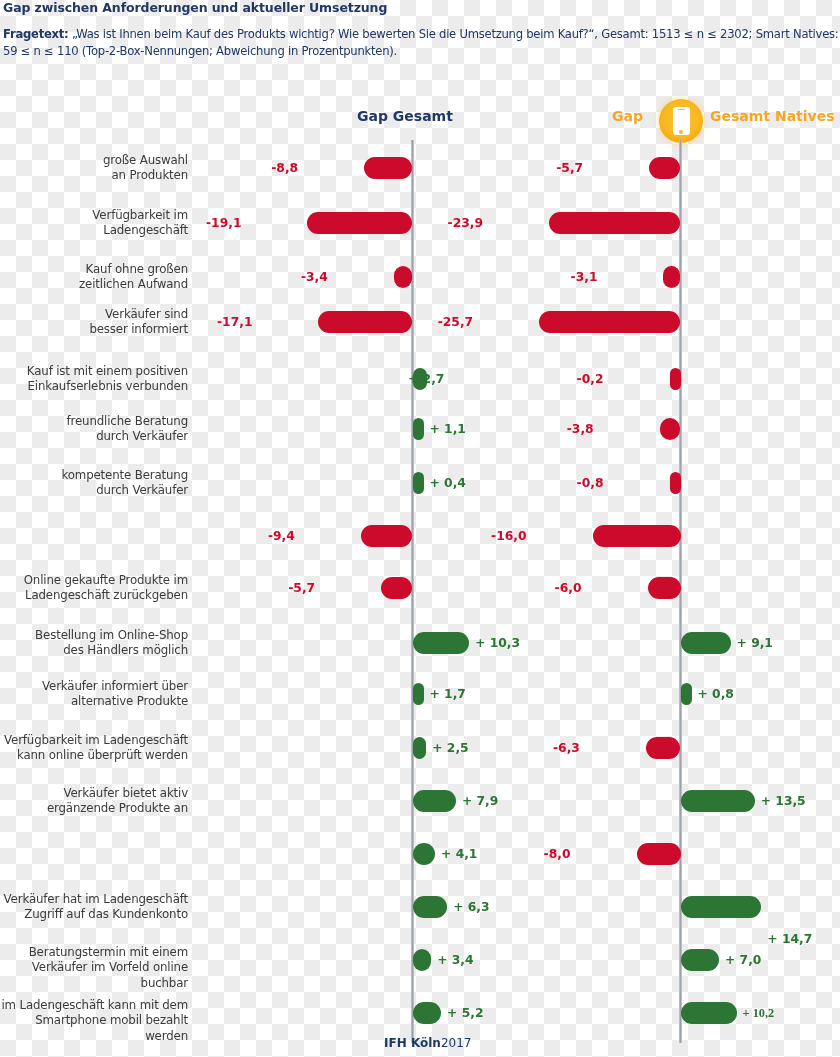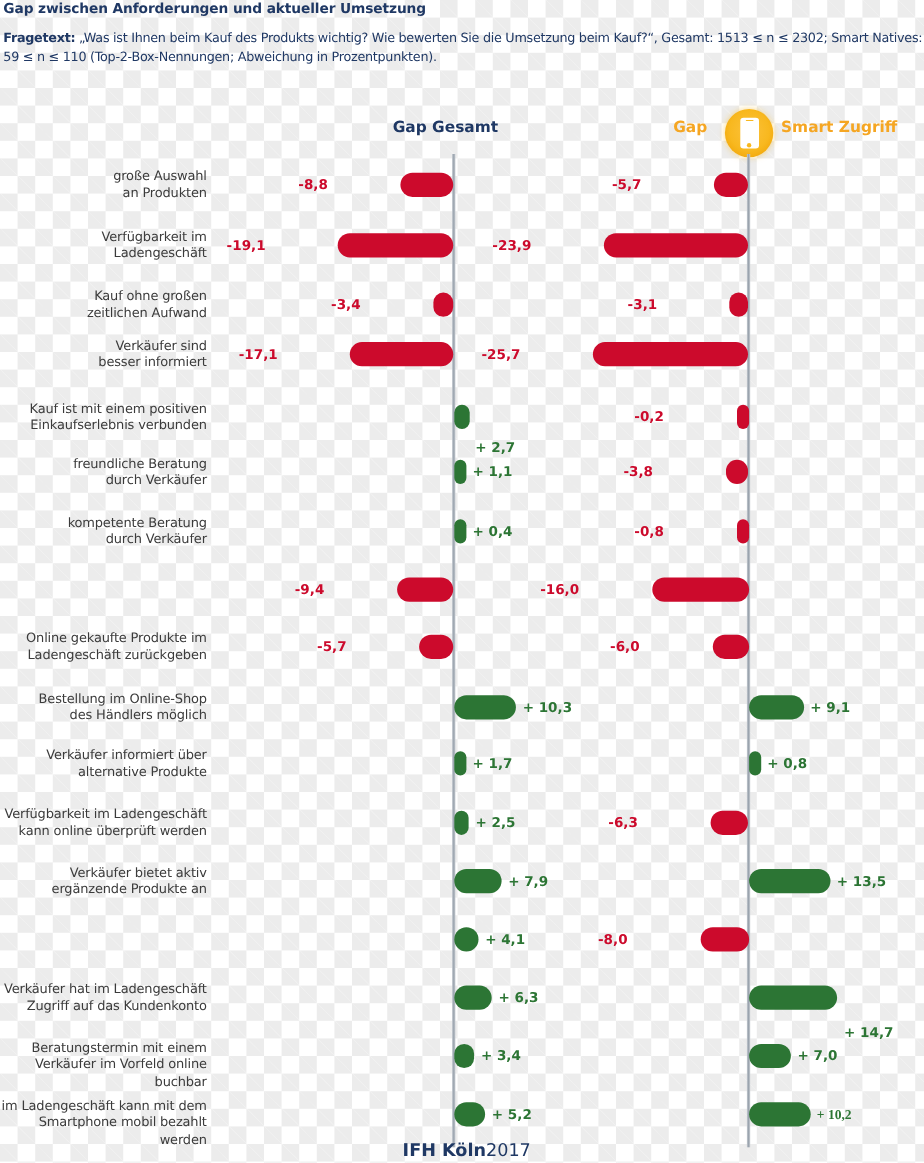--- a/index.html
+++ b/index.html
@@ -86,21 +86,21 @@
   .bar.pos{background:#2c7534;}
 
   .val{
     position:absolute;font-size:12.3px;font-weight:bold;white-space:nowrap;
     line-height:22px;height:22px;
   }
   .val.neg{color:#cc0a2c;}
   .val.pos{color:#2c7534;}
 
   .footer{
-    position:absolute;left:366px;top:1036px;font-size:16px;color:#1f3864;
+    position:absolute;left:384px;top:1036px;font-size:12px;color:#1f3864;
     white-space:nowrap;
   }
   .footer b{font-weight:bold;}
   .footer .yr{font-weight:normal;}
 </style>
 </head>
 <body>
 
 <div class="checker"></div>
 
@@ -110,21 +110,21 @@
 
   <div class="subtitle">
     <b>Fragetext:</b><span> „Was ist Ihnen beim Kauf des Produkts wichtig? Wie bewerten Sie die Umsetzung beim Kauf?“, Gesamt: 1513 ≤ n ≤ 2302; Smart Natives: 59 ≤ n ≤ 110 (Top-2-Box-Nennungen; Abweichung in Prozentpunkten).</span>
   </div>
 
   <div class="col-head col-head-left">Gap Gesamt</div>
   <div class="col-head col-head-gap">Gap</div>
   <div class="phone-badge">
       <div class="body"></div>
     </div>
-  <div class="col-head col-head-sn">Smart Zugriff</div>
+  <div class="col-head col-head-sn">Gesamt Natives</div>
 
   <div class="rows" id="rows" style="height: 903px;">
     <div class="axis axis-left"></div>
     <div class="axis axis-right"></div>
   <div class="rowlabel" style="top: 12.5px;">
         <div>große Auswahl</div>
         <div>an Produkten</div>
       </div>
       <div class="bar neg" style="top: 17px; height: 22px; left: 364.1px; width: 48.4px;"></div>
       <div class="val neg" style="top: 17px; right: 481.9px;">-8,8</div>
@@ -152,21 +152,21 @@
       </div>
       <div class="bar neg" style="top: 171px; height: 22px; left: 318.45px; width: 94.05px;"></div>
       <div class="val neg" style="top: 171px; right: 527.55px;">-17,1</div>
       <div class="bar neg" style="top: 171px; height: 22px; left: 539.15px; width: 141.35px;"></div>
       <div class="val neg" style="top: 171px; right: 306.85px;">-25,7</div>
       <div class="rowlabel" style="top: 223.5px;">
         <div>Kauf ist mit einem positiven</div>
         <div>Einkaufserlebnis verbunden</div>
       </div>
       <div class="bar pos" style="top: 228px; height: 22px; left: 412.5px; width: 14.85px;"></div>
-      <div class="val pos" style="top: 228px; left: 432px; margin-top: 28px;">+ 2,7</div>
+      <div class="val pos" style="top: 228px; left: 408px;">+ 2,7</div>
       <div class="bar neg" style="top: 228px; height: 22px; left: 669.5px; width: 11px;"></div>
       <div class="val neg" style="top: 228px; right: 176.5px;">-0,2</div>
       <div class="rowlabel" style="top: 273.5px;">
         <div>freundliche Beratung</div>
         <div>durch Verkäufer</div>
       </div>
       <div class="bar pos" style="top: 278px; height: 22px; left: 412.5px; width: 11px;"></div>
       <div class="val pos" style="top: 278px; left: 429.5px;">+ 1,1</div>
       <div class="bar neg" style="top: 278px; height: 22px; left: 659.6px; width: 20.9px;"></div>
       <div class="val neg" style="top: 278px; right: 186.4px;">-3,8</div>

